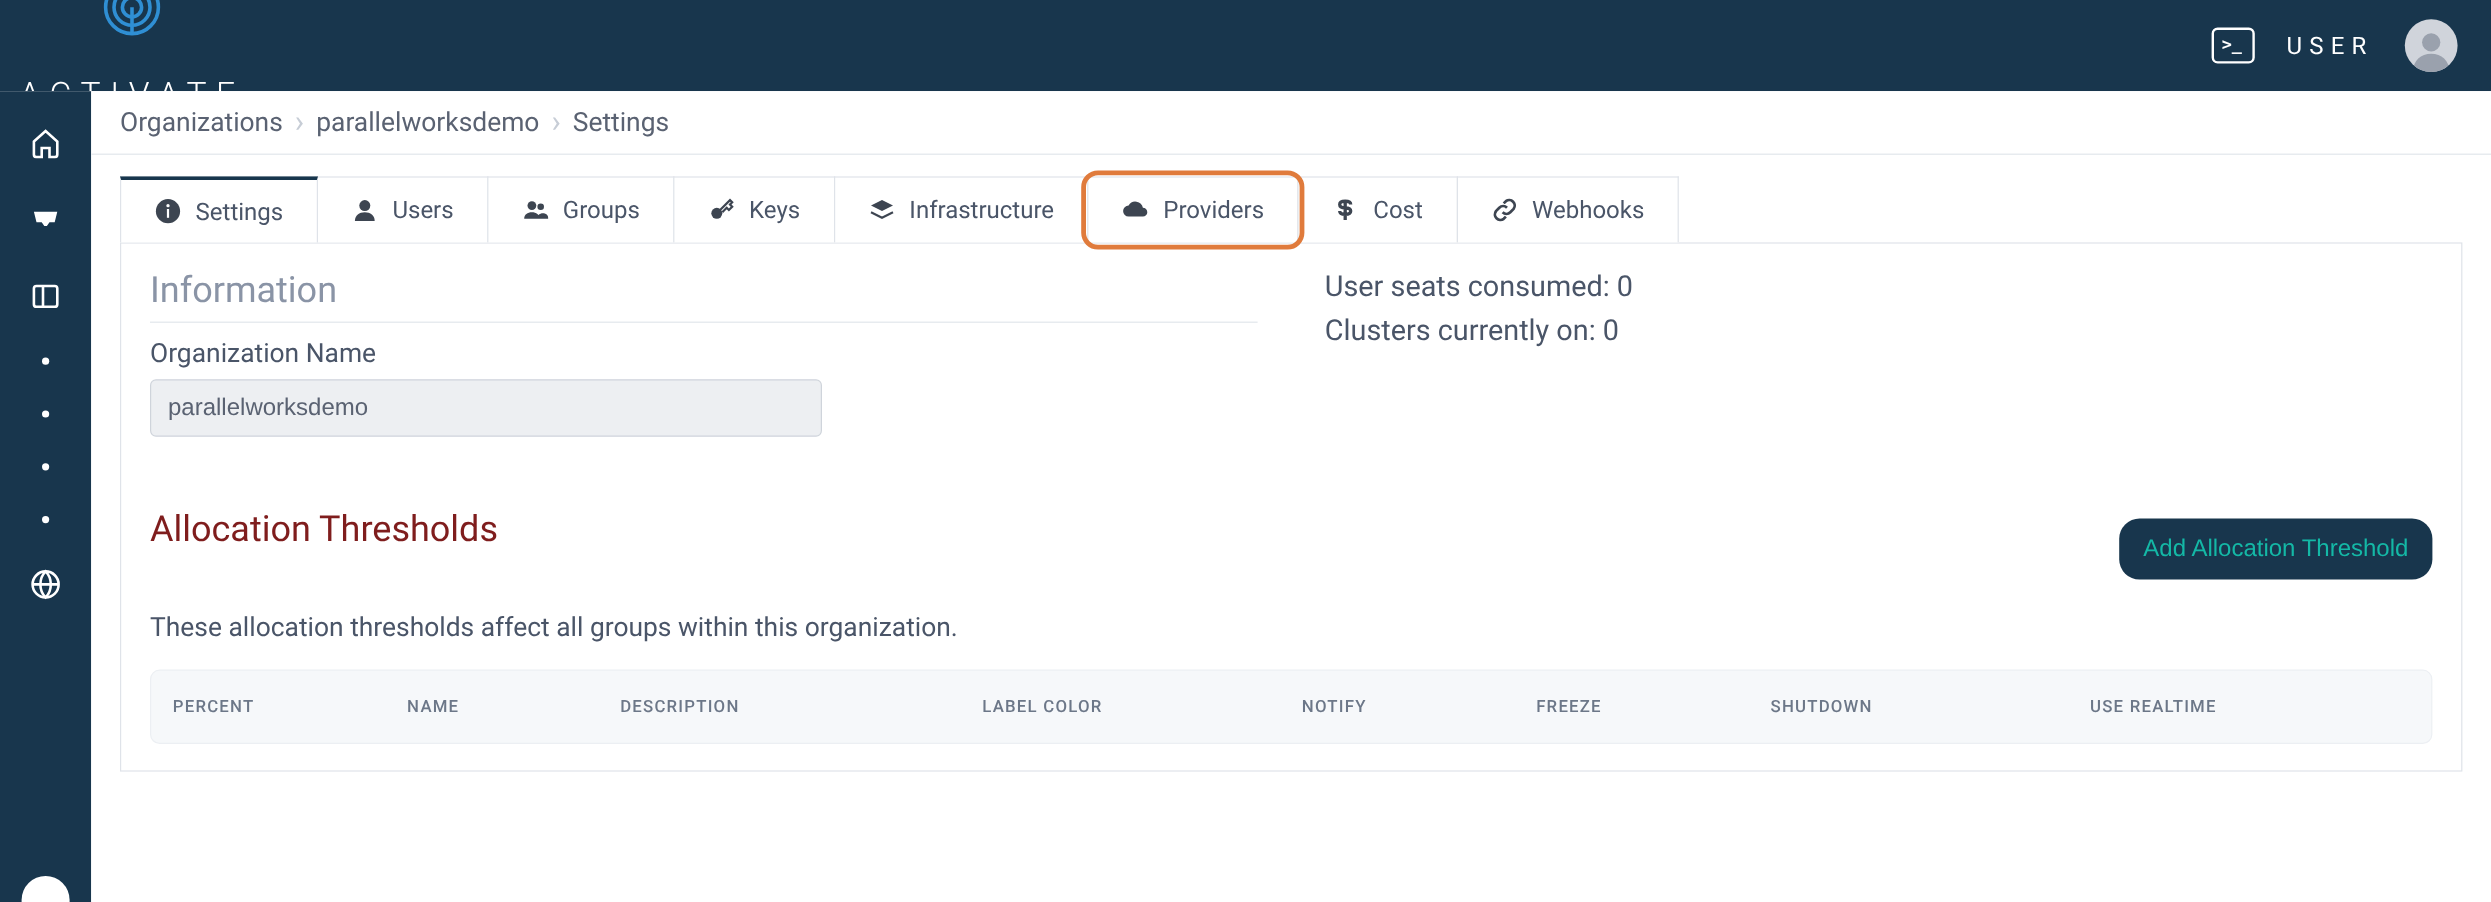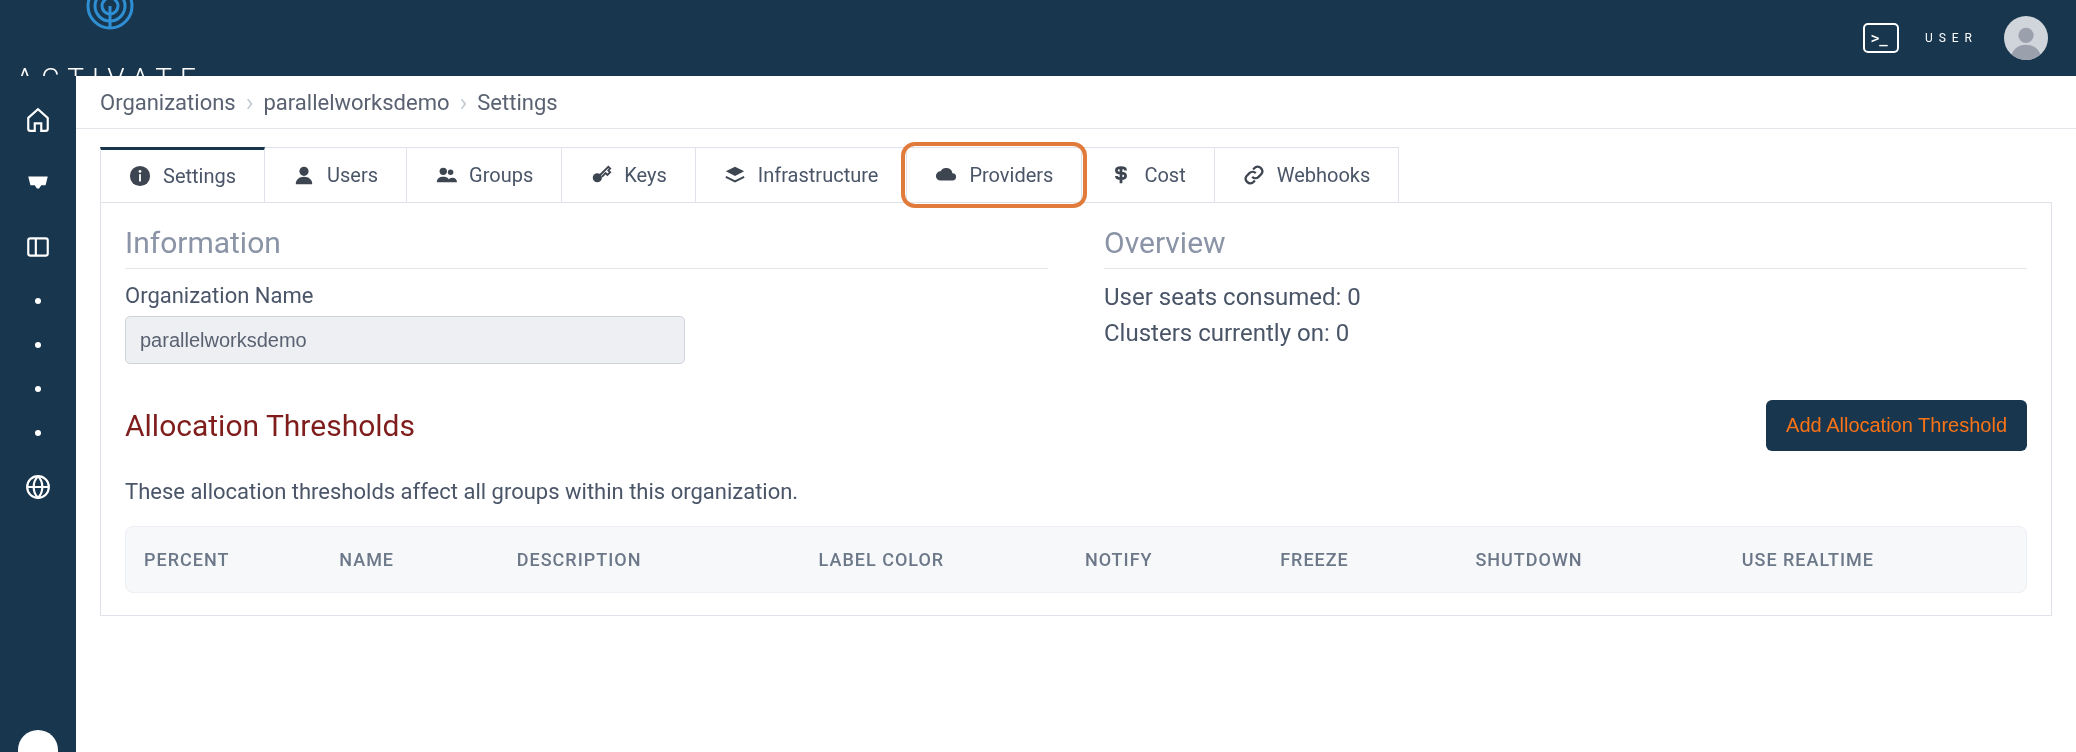--- a/index.html
+++ b/index.html
@@ -6,21 +6,21 @@
 body { font-family: -apple-system, BlinkMacSystemFont, "Segoe UI", Roboto, "Helvetica Neue", Arial, sans-serif; background: #f5f6f8; color: #4a5568; overflow: hidden; }
 
 
 .top-header { background: #18364d; height: 76px; display: flex; align-items: center; justify-content: space-between; padding: 0 28px 0 16px; }
 .brand { display: flex; align-items: center; gap: 32px; flex-direction: column; }
 .brand-logo { width: 48px; height: 48px; }
 .brand-name { color: #fff; font-size: 28px; font-weight: 300; letter-spacing: 8px; }
 .header-right { display: flex; align-items: center; gap: 26px; }
 .terminal-btn { width: 36px; height: 30px; border: 2px solid #fff; border-radius: 5px; display: flex; align-items: center; padding-left: 6px; cursor: pointer; }
 .terminal-glyph { color: #fff; font-family: monospace; font-size: 14px; font-weight: bold; line-height: 1; }
-.user-label { color: #fff; font-size: 12px; letter-spacing: 6px; font-weight: 400; }
+.user-label { color: #fff; font-size: 20px; letter-spacing: 6px; font-weight: 400; }
 .avatar { width: 44px; height: 44px; border-radius: 50%; background: #d0d4db; display: flex; align-items: flex-end; justify-content: center; overflow: hidden; }
 .avatar svg { width: 38px; height: 38px; }
 
 
 .left-sidebar { position: absolute; left: 0; top: 76px; bottom: 0; width: 76px; background: #18364d; display: flex; flex-direction: column; align-items: center; padding-top: 30px; gap: 38px; }
 .side-icon { width: 26px; height: 26px; color: #fff; display: flex; align-items: center; justify-content: center; cursor: pointer; }
 .side-dot { width: 6px; height: 6px; border-radius: 50%; background: #fff; }
 .side-pill { position: absolute; bottom: 0; left: 50%; transform: translateX(-50%); width: 40px; height: 22px; background: #fff; border-radius: 20px 20px 0 0; }
 
 
@@ -44,24 +44,24 @@
 .panel { border: 1px solid #dfe3e9; margin: 0 24px 0 24px; padding: 22px 24px; background: #fff; }
 .two-col { display: flex; gap: 56px; }
 .col { flex: 1; }
 .section-title { font-size: 30px; color: #8a94a6; font-weight: 400; border-bottom: 1px solid #e2e6eb; padding-bottom: 8px; margin-bottom: 14px; }
 .field-label { font-size: 22px; color: #4a5568; margin-bottom: 8px; }
 .text-input { width: 100%; max-width: 560px; height: 48px; background: #edeff2; border: 1px solid #cfd4db; border-radius: 5px; padding: 0 14px; font-size: 20px; color: #5a6272; }
 .overview-line { font-size: 24px; color: #4a5568; margin-bottom: 8px; }
 
 .alloc-header { display: flex; align-items: center; justify-content: space-between; margin-top: 36px; }
 .alloc-title { font-size: 30px; color: #7f1d1d; font-weight: 400; }
-.add-btn { background: #18364d; color: #f97316; border: none; border-radius: 6px; padding: 14px 20px; font-size: 20px; cursor: pointer; }
+.add-btn { background: #18364d; color: #14b8a6; border: none; border-radius: 17px; padding: 14px 20px; font-size: 20px; cursor: pointer; margin-top: 32px; }
 .alloc-desc { font-size: 22px; color: #4a5568; margin-top: 28px; margin-bottom: 22px; }
 
-.thresh-table-head { display: grid; grid-template-columns: 1.1fr 1fr 1.7fr 1.5fr 1.1fr 1.1fr 1.5fr 1.5fr; background: #f6f8fa; border: 1px solid #eceff3; border-radius: 8px; padding: 22px 18px; font-size: 18px; letter-spacing: 1px; color: #6c7788; font-weight: 500; }
+.thresh-table-head { display: grid; grid-template-columns: 1.1fr 1fr 1.7fr 1.5fr 1.1fr 1.1fr 1.5fr 1.5fr; background: #f6f8fa; border: 1px solid #eceff3; border-radius: 8px; padding: 22px 18px; font-size: 14px; letter-spacing: 1px; color: #6c7788; font-weight: 500; }
 </style>
 </head>
 <body>
 
 <div class="top-header">
   <div class="brand">
     <span class="brand-logo">
       <svg viewBox="0 0 48 48">
           <circle cx="24" cy="24" r="22" fill="none" stroke="#2f8fd4" stroke-width="3"></circle>
           <circle cx="24" cy="24" r="15" fill="none" stroke="#2f8fd4" stroke-width="3"></circle>
@@ -202,21 +202,20 @@
   </div>
 
   <div class="panel">
     <div class="two-col">
       <div class="col">
         <div class="section-title">Information</div>
         <div class="field-label">Organization Name</div>
         <input class="text-input" readonly="" value="parallelworksdemo" style="">
       </div>
       <div class="col">
-        <div class="section-title">Overview</div>
         <div class="overview-line">User seats consumed: 0</div>
         <div class="overview-line">Clusters currently on: 0</div>
       </div>
     </div>
 
     <div class="alloc-header">
       <div class="alloc-title">Allocation Thresholds</div>
       <button class="add-btn">Add Allocation Threshold</button>
     </div>
     <div class="alloc-desc">These allocation thresholds affect all groups within this organization.</div>

